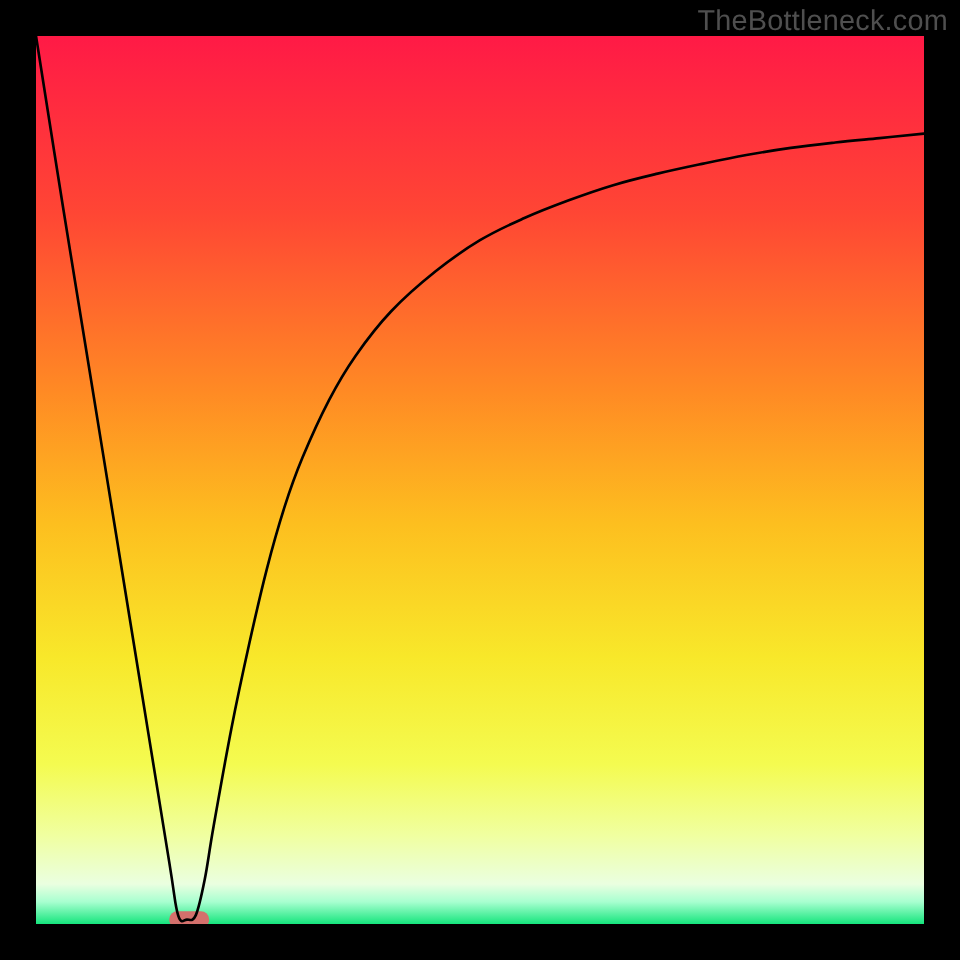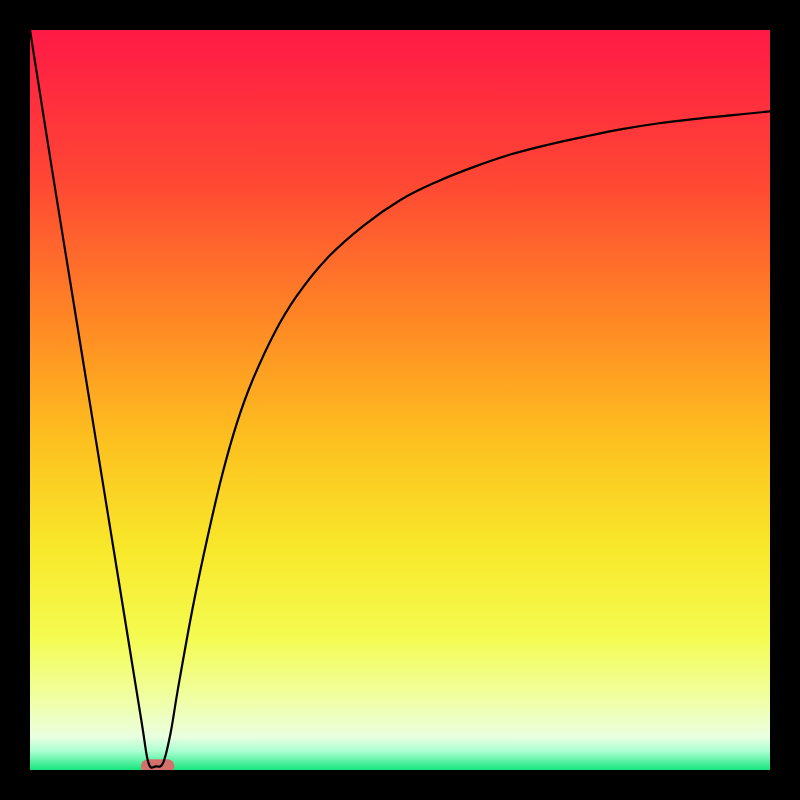--- a/index.html
+++ b/index.html
@@ -58,13 +58,14 @@
             <stop offset="95.5%" stop-color="#eaffe0"></stop>
             <stop offset="97.5%" stop-color="#a8ffd0"></stop>
             <stop offset="100%" stop-color="#15e57d"></stop>
           </linearGradient>
         </defs>
         <rect x="0" y="0" width="740" height="740" fill="url(#bg-grad)"></rect>
         <rect x="111" y="729.3" width="33.30000000000001" height="14" rx="7" fill="#d4706c"></rect>
         <path d="M 0 0 C 3.9959999999999996 25.307999999999982, 14.208 90.64999999999992, 22.2 140.5999999999999 C 30.192 190.5499999999999, 36.408 228.21599999999998, 44.4 277.5 C 52.391999999999996 326.784, 58.608 365.116, 66.6 414.4 C 74.592 463.68399999999997, 80.80799999999999 502.01599999999996, 88.8 551.3 C 96.792 600.584, 105.672 655.566, 111 688.2 C 116.328 720.8340000000001, 115.736 723.942, 118.4 732.6 C 121.06400000000001 741.258, 123.13600000000001 736.3, 125.80000000000001 736.3 C 128.464 736.3, 130.536 738.594, 133.2 732.6 C 135.86399999999998 726.606, 137.93599999999998 716.32, 140.6 703 C 143.264 689.68, 144.004 681.244, 148 658.6 C 151.996 635.956, 157.472 604.5060000000001, 162.8 577.2 C 168.12800000000001 549.894, 172.272 530.876, 177.6 506.9 C 182.928 482.924, 187.072 464.64599999999996, 192.4 444 C 197.728 423.35400000000004, 201.872 408.85, 207.20000000000002 392.20000000000005 C 212.52800000000002 375.55000000000007, 215.34 367.484, 222 351.5 C 228.66 335.516, 236.20800000000003 318.718, 244.20000000000002 303.40000000000003 C 252.192 288.08200000000005, 257.07599999999996 279.71999999999997, 266.4 266.4 C 275.724 253.07999999999998, 284.012 242.05400000000003, 296 229.40000000000003 C 307.988 216.74600000000004, 319.68 206.75600000000003, 333 196.10000000000002 C 346.32 185.44400000000002, 356.68 178.19199999999995, 370 170.19999999999993 C 383.32 162.2079999999999, 393.68000000000006 157.6939999999999, 407.00000000000006 151.69999999999993 C 420.32000000000005 145.70599999999996, 430.68 141.8284000000001, 444 136.9000000000001 C 457.32 131.97160000000008, 467.68 128.31599999999995, 481 124.31999999999994 C 494.32 120.32399999999993, 504.68 117.89680000000003, 518 114.70000000000005 C 531.32 111.50320000000006, 541.68 109.35720000000008, 555 106.56000000000006 C 568.32 103.76280000000004, 578.68 101.5576, 592 99.15999999999997 C 605.32 96.76239999999994, 615.68 95.1047999999999, 629 93.2399999999999 C 642.32 91.3751999999999, 652.68 90.26519999999994, 666 88.79999999999995 C 679.32 87.33479999999997, 689.68 86.43200000000002, 703 85.10000000000002 C 716.32 83.76800000000003, 733.34 82.06599999999999, 740 81.39999999999998" fill="none" stroke="#000000" stroke-width="2.2" stroke-linecap="round"></path>
       </svg>
   </div>
+  <div class="watermark">TheBottleneck.com</div>
 </div>
 
 </body></html>

